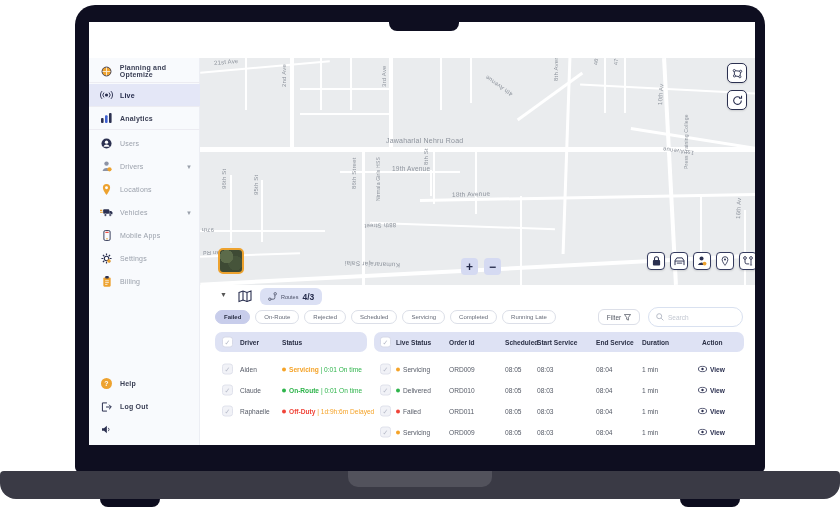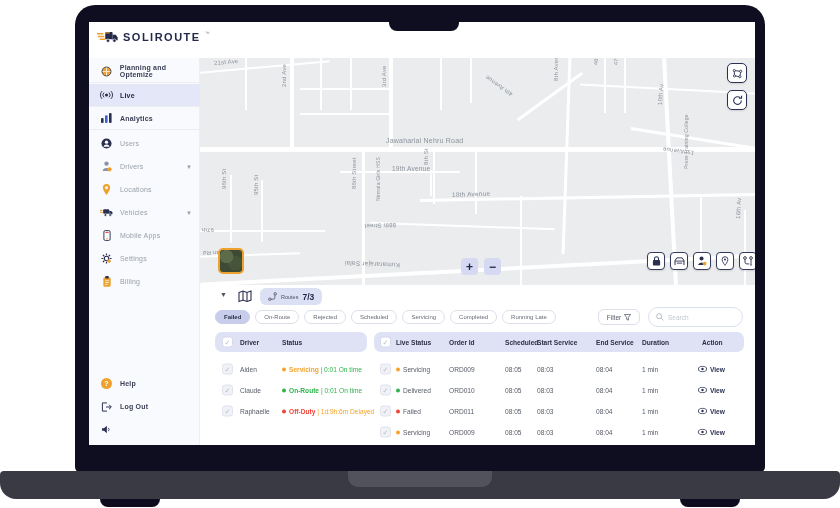--- a/index.html
+++ b/index.html
@@ -83,32 +83,20 @@
 
 <div class="canvas">
 
   <div class="abs bezel"></div>
   <div class="abs foot" style="left:100px"></div>
   <div class="abs foot" style="left:680px"></div>
 
   <div class="abs screen"></div>
   <div class="abs notch"></div>
 
-  <div class="abs logo">
-    <svg width="22" height="14" viewBox="0 0 24 15">
-      <path d="M0 4h7M1 7h7M3 10h6" stroke="#eda22f" stroke-width="1.6"></path>
-      <rect x="9" y="2" width="8" height="8" rx="1" fill="#232949"></rect>
-      <path d="M17 5h3.5l2 3v3h-5.5z" fill="#232949"></path>
-      <circle cx="12" cy="11.5" r="1.8" fill="#232949" stroke="#fff" stroke-width=".7"></circle>
-      <circle cx="19" cy="11.5" r="1.8" fill="#232949" stroke="#fff" stroke-width=".7"></circle>
-      <path d="M9 3l5 0" stroke="#eda22f" stroke-width="1.2"></path>
-    </svg>
-    <span class="logo-name">SOLIROUTE</span>
-    <span class="logo-tm">™</span>
-  </div>
 
   <div class="abs sidebar"></div>
 
   <div class="side-item divided" style="top:60px">
     <span class="si-icon">
       <svg width="11" height="11" viewBox="0 0 12 12">
           <circle cx="6" cy="6" r="5" fill="#eda22f"></circle>
           <path d="M6 1v10M1 6h10" stroke="#fff" stroke-width="1" opacity=".8"></path>
           <circle cx="6" cy="6" r="4.9" fill="none" stroke="#2b3050" stroke-width=".9"></circle>
         </svg>
@@ -363,21 +351,21 @@
         <path d="M5 1v9.5M9 2.5V12" stroke="#2b3050" stroke-width="1.1"></path>
       </svg>
   </div>
   <div class="abs routes-pill">
     <svg width="9" height="9" viewBox="0 0 11 11">
         <circle cx="2.2" cy="8.8" r="1.5" fill="none" stroke="#4a4f66" stroke-width="1"></circle>
         <circle cx="8.8" cy="2.2" r="1.5" fill="none" stroke="#4a4f66" stroke-width="1"></circle>
         <path d="M3.4 8.8h3a2 2 0 002-2v-3" stroke="#4a4f66" stroke-width="1" fill="none"></path>
       </svg>
     <span class="rl">Routes</span>
-    <span class="rc">7/3</span>
+    <span class="rc">4/3</span>
   </div>
 
   <div class="abs pills">
       <div class="pill active">Failed</div>
       <div class="pill">On-Route</div>
       <div class="pill">Rejected</div>
       <div class="pill">Scheduled</div>
       <div class="pill">Servicing</div>
       <div class="pill">Completed</div>
       <div class="pill">Running Late</div>

